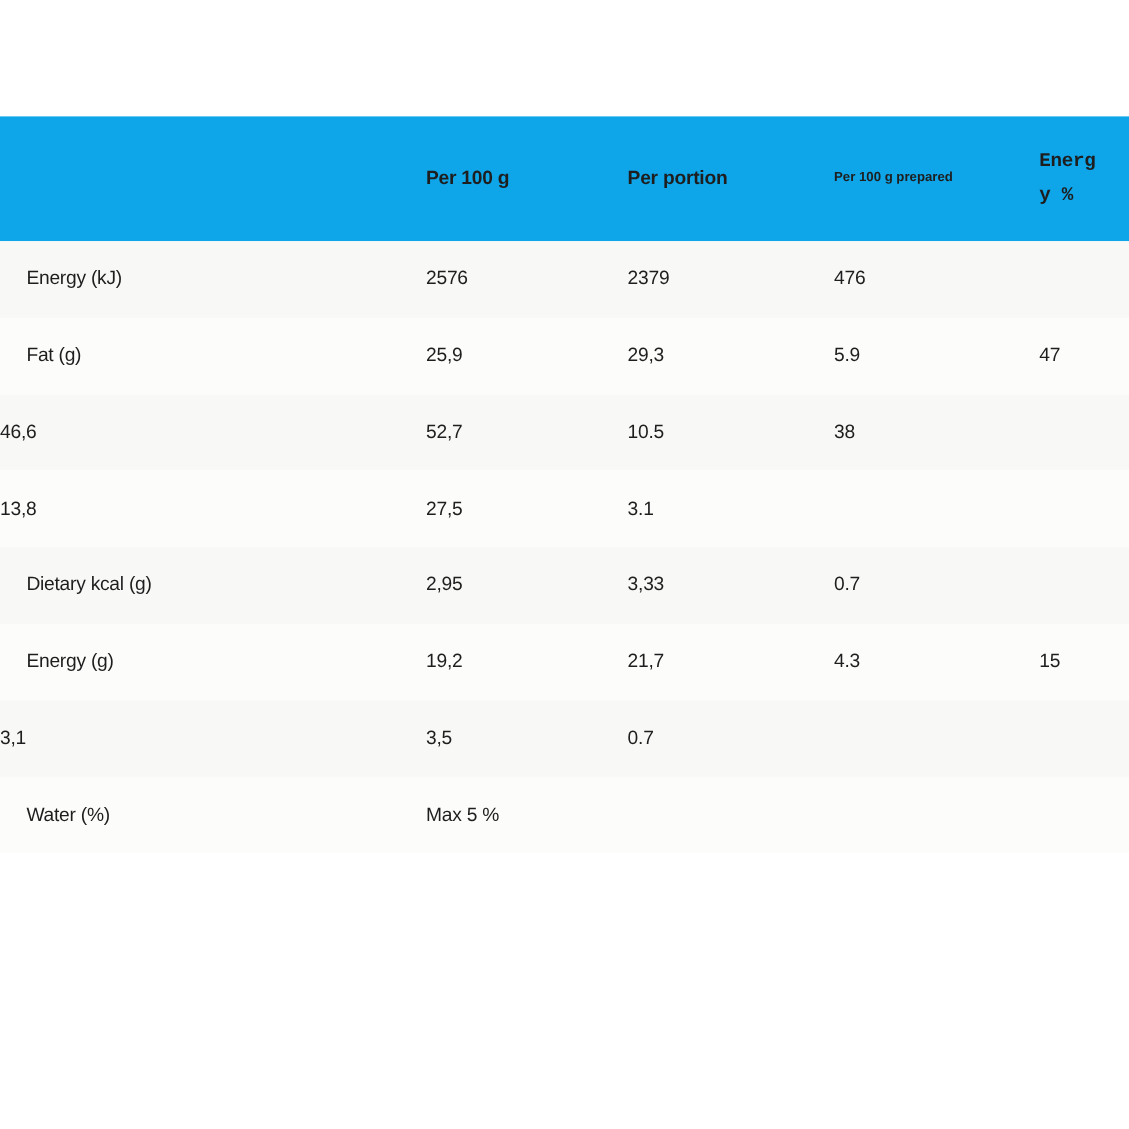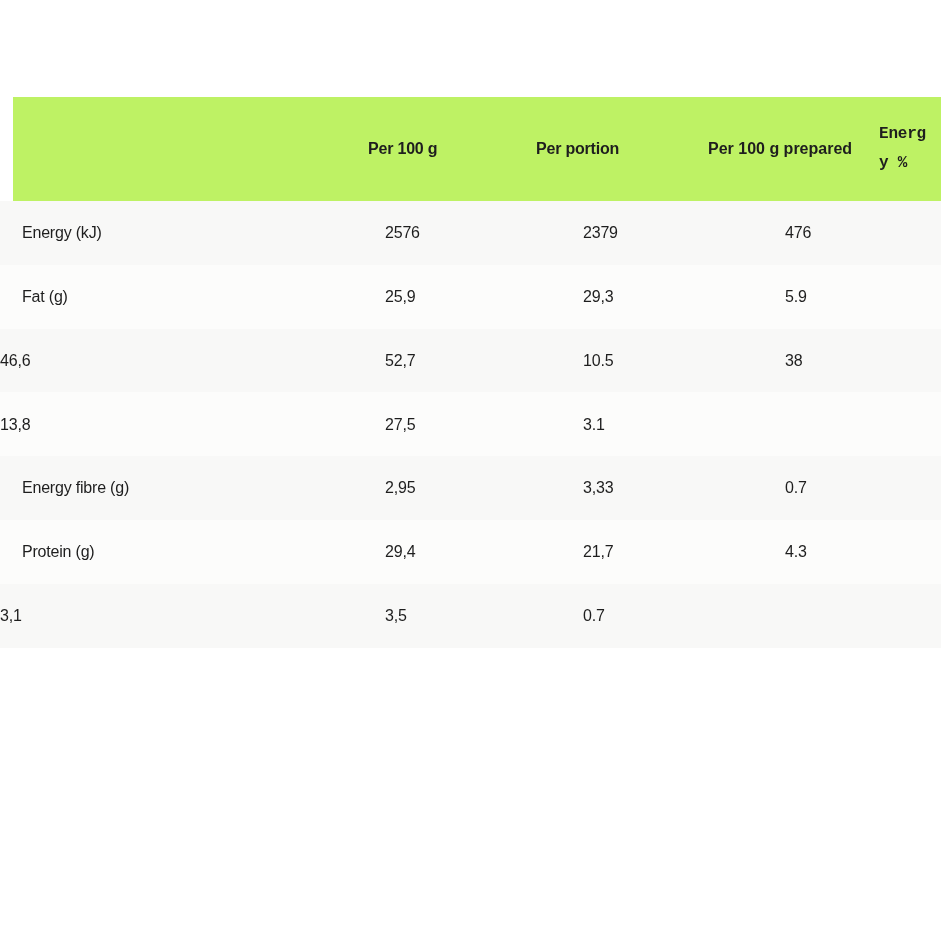--- a/index.html
+++ b/index.html
@@ -20,42 +20,40 @@
     width: 941px;
   }
   .grid-row {
     display: grid;
     grid-template-columns: 355px 168px 172px 171px 1fr;
     align-items: center;
     box-sizing: border-box;
   }
   .header-row {
     height: 104px;
-    background: #bef264;
-    margin-left: 13px;
+    background: #0ea5e9;
   }
   .data-row {
     height: 63.8px;
-    gap: 30px;
   }
   .data-row:nth-child(odd)  { background: #fcfcfb; }
   .data-row:nth-child(even) { background: #f8f8f7; }
   .cell {
     font-size: 16px;
     letter-spacing: -0.2px;
     line-height: 1.2;
     white-space: nowrap;
   }
   .label-cell { padding-left: 22px; }
   .header-cell {
     font-weight: 600;
     font-size: 16px;
   }
   .header-cell.small {
-    font-size: 16px;
+    font-size: 11px;
     letter-spacing: 0;
   }
   .header-cell .wrap-narrow {
     display: inline-block;
     width: 50px;
     word-break: break-all;
     white-space: normal;
     line-height: 29px;
     font-family: Liberation Mono, monospace;
   }
@@ -103,36 +101,43 @@
   </div>
 
   <div class="grid-row data-row">
     <div class="cell">13,8</div>
     <div class="cell">27,5</div>
     <div class="cell">3.1</div>
     <div class="cell"></div>
   </div>
 
   <div class="grid-row data-row">
-    <div class="cell label-cell"><span>Energy fibre (g)</span></div>
+    <div class="cell label-cell"><span>Dietary kcal (g)</span></div>
     <div class="cell">2,95</div>
     <div class="cell">3,33</div>
     <div class="cell">0.7</div>
     <div class="cell"></div>
   </div>
 
   <div class="grid-row data-row">
-    <div class="cell label-cell"><span>Protein (g)</span></div>
-    <div class="cell">29,4</div>
+    <div class="cell label-cell"><span>Energy (g)</span></div>
+    <div class="cell">19,2</div>
     <div class="cell">21,7</div>
     <div class="cell">4.3</div>
     <div class="cell">15</div>
   </div>
 
   <div class="grid-row data-row">
     <div class="cell">3,1</div>
     <div class="cell">3,5</div>
     <div class="cell">0.7</div>
     <div class="cell"></div>
   </div>
 
+  <div class="grid-row data-row">
+    <div class="cell label-cell"><span>Water (%)</span></div>
+    <div class="cell">Max 5 %</div>
+    <div class="cell"></div>
+    <div class="cell"></div>
+    <div class="cell"></div>
+  </div>
 
 </div>
 
 </body></html>

